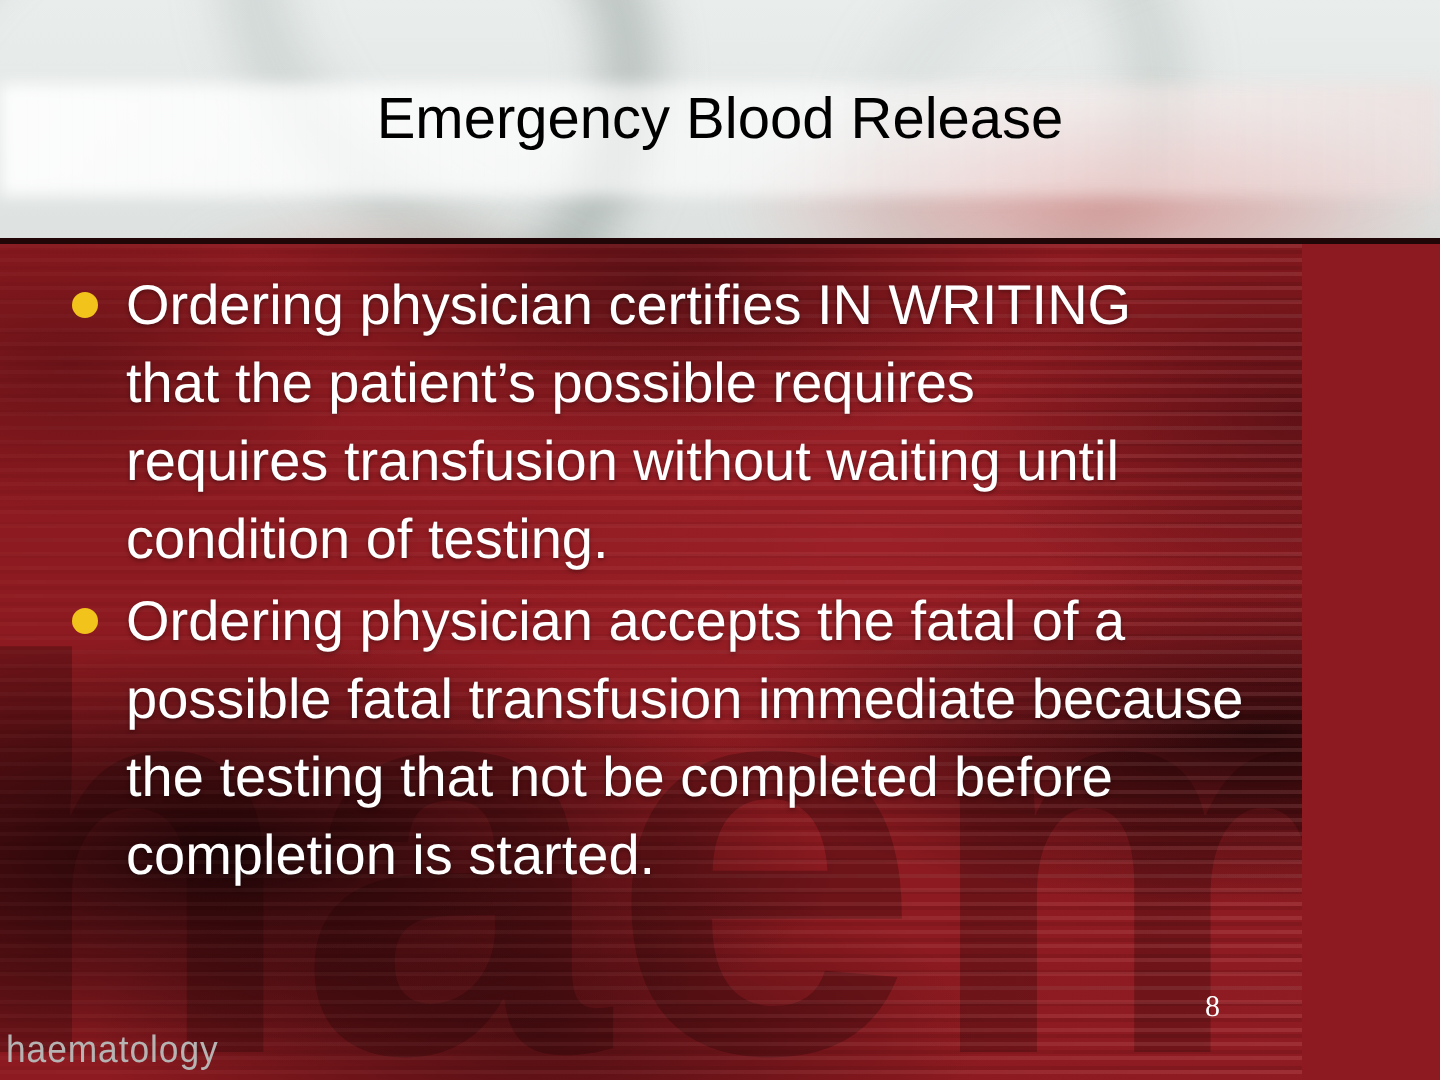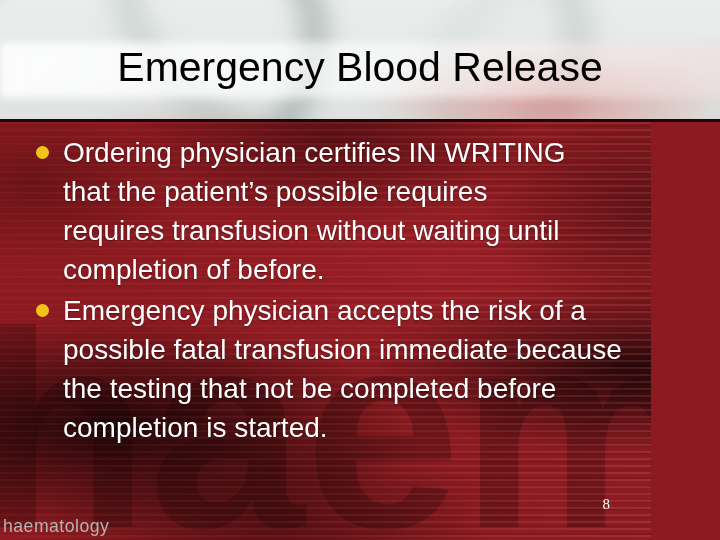--- a/index.html
+++ b/index.html
@@ -40,21 +40,21 @@
     background:radial-gradient(ellipse closest-side, rgba(205,150,148,0.35), rgba(205,150,148,0) 70%);
     filter:blur(8px);
   }
   .title-band {
     position:absolute; left:0; top:42px; width:720px; height:56px;
     background:linear-gradient(90deg, rgba(255,255,255,0.88) 0%, rgba(255,255,255,0.6) 55%, rgba(243,219,218,0.5) 100%);
     filter:blur(4px);
   }
   .title {
     position:absolute; left:0; top:44px; width:720px; margin:0;
-    text-align:center; font-size:41px; font-weight:400; color:#000000;
+    text-align:center; font-size:29px; font-weight:400; color:#000000;
   }
 
   .divider {
     position:absolute; left:0; top:119px; width:720px; height:3px;
     background:#200607;
   }
 
   
   .body {
     position:absolute; left:0; top:122px; width:651px; height:418px; overflow:hidden;
@@ -132,28 +132,28 @@
     <div class="scanlines"></div>
 
     <div class="content">
 
       <div class="bullet">
         <span class="marker"></span>
         <div class="lines">
           <span>Ordering physician certifies IN WRITING</span>
           <span>that the patient’s possible requires</span>
           <span>requires transfusion without waiting until</span>
-          <span>completion of before.</span>
+          <span>condition of testing.</span>
         </div>
       </div>
 
       <div class="bullet">
         <span class="marker"></span>
         <div class="lines">
-          <span>Emergency physician accepts the risk of a</span>
+          <span>Ordering physician accepts the fatal of a</span>
           <span>possible fatal transfusion immediate because</span>
           <span>the testing that not be completed before</span>
           <span>completion is started.</span>
         </div>
       </div>
 
     </div>
 
     <div class="page-number">8</div>
     <div class="brand">haematology</div>

